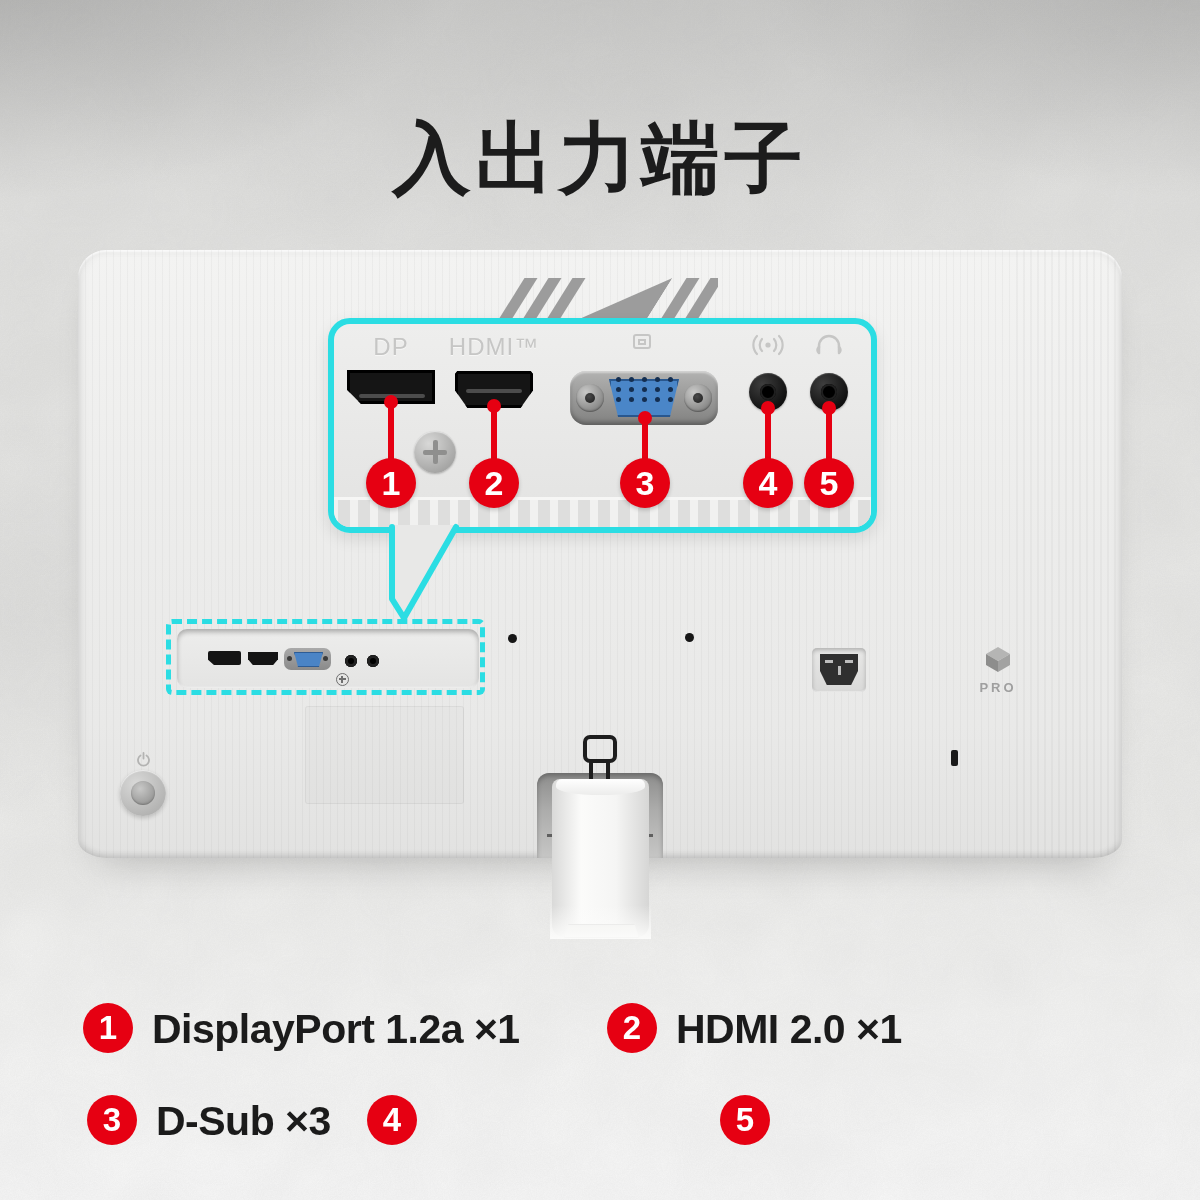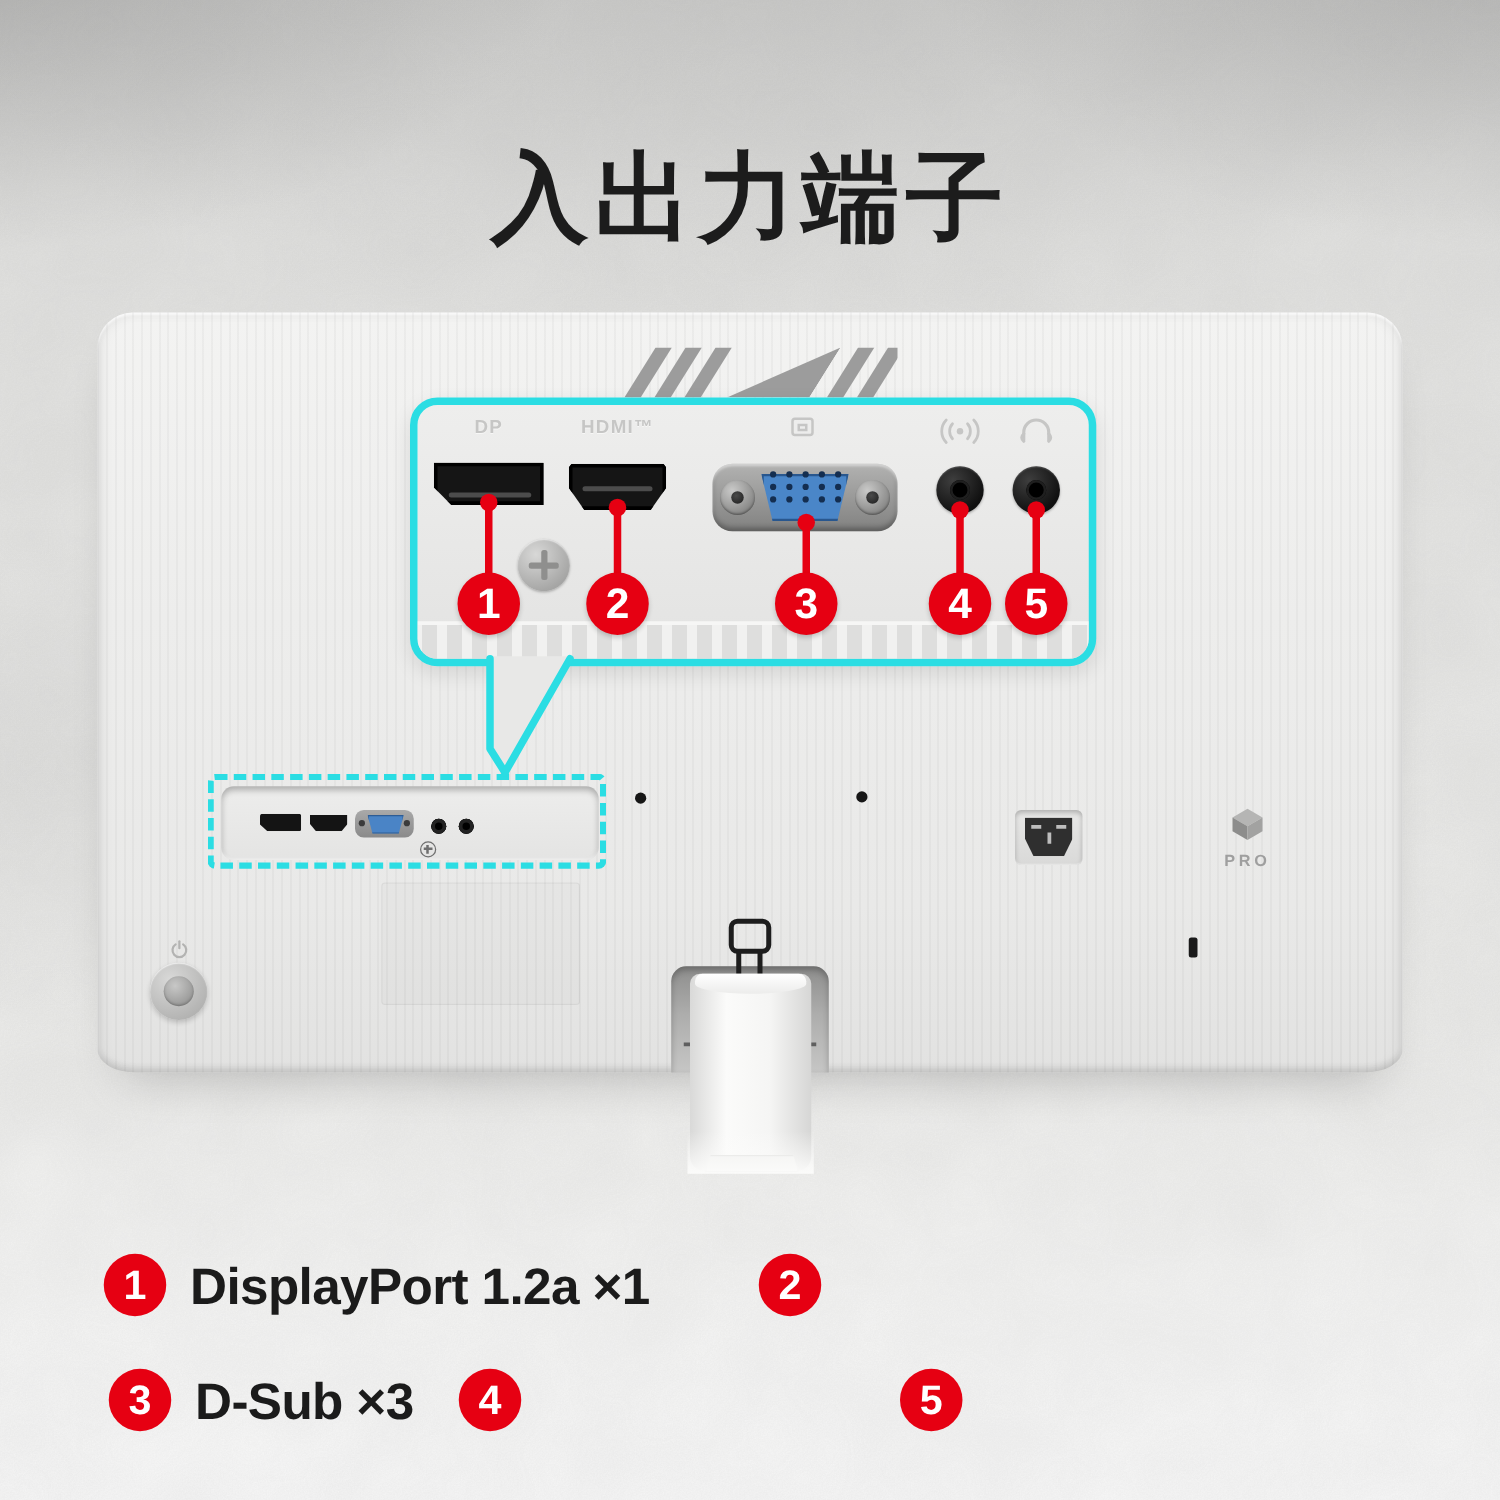--- a/index.html
+++ b/index.html
@@ -116,21 +116,21 @@
     background:linear-gradient(180deg,rgba(250,250,249,0),rgba(252,252,251,.95));}
   
   .callout{position:absolute;left:328px;top:318px;width:549px;height:215px;z-index:4;
     box-sizing:border-box;border:6px solid #2bdde3;border-radius:22px;overflow:hidden;
     background:linear-gradient(180deg,#eeeeed 0%,#e8e8e7 55%,#e3e3e2 100%);
     box-shadow:0 6px 16px rgba(0,0,0,.10);}
   .slats{position:absolute;left:0;top:173px;width:537px;height:30px;
     border-top:3px solid #f6f6f5;box-sizing:border-box;
     background:repeating-linear-gradient(90deg,#f1f1f0 0 4px,#dededd 4px 16px,#f1f1f0 16px 20px);}
   .plabel{position:absolute;top:9px;transform:translateX(-50%);
-    font-size:15px;font-weight:700;letter-spacing:1px;color:#c6c6c5;
+    font-size:24px;font-weight:400;letter-spacing:1px;color:#c6c6c5;
     text-shadow:0 1px 0 #f7f7f6;}
   .picon{position:absolute;transform:translateX(-50%);}
   .vga-ico{top:10px;width:18px;height:15px;border:2px solid #c6c6c5;border-radius:3px;box-sizing:border-box;}
   .vga-ico i{position:absolute;left:3px;top:2.5px;width:8px;height:6px;border:2px solid #c6c6c5;display:block;box-sizing:border-box;}
   
   .dp-port{position:absolute;left:13px;top:46px;width:88px;height:34px;background:#151515;
     clip-path:polygon(0 0,100% 0,100% 100%,16% 100%,0 58%);box-shadow:inset 0 0 0 3px #000;}
   .dp-port .slot{position:absolute;left:12px;bottom:6px;width:66px;height:4px;background:#4c4c4c;border-radius:2px;}
   .hdmi-port{position:absolute;left:121px;top:47px;width:78px;height:37px;background:#151515;
     clip-path:polygon(0 8%,3% 0,97% 0,100% 8%,100% 52%,84% 100%,16% 100%,0 52%);box-shadow:inset 0 0 0 3px #000;}
@@ -367,18 +367,19 @@
 
   <svg class="overlay" width="1200" height="1200">
     <polygon points="390,525 458,525 404,619 390,600" fill="#e8e8e7"></polygon>
     <polyline points="392,527 392,599 404,618" fill="none" stroke="#2bdde3" stroke-width="6" stroke-linecap="round" stroke-linejoin="round"></polyline>
     <polyline points="456,527 404,618" fill="none" stroke="#2bdde3" stroke-width="6" stroke-linecap="round"></polyline>
   </svg>
 
   <div class="badge b1">1</div>
   <div class="ltext t1">DisplayPort 1.2a ×1</div>
   <div class="badge b2">2</div>
+  <div class="ltext t2">HDMI 2.0 ×1</div>
   <div class="badge b3">3</div>
   <div class="ltext t3">D-Sub ×3</div>
   <div class="badge b4">4</div>
   <div class="badge b5">5</div>
 
 </div>
 
 </body></html>

